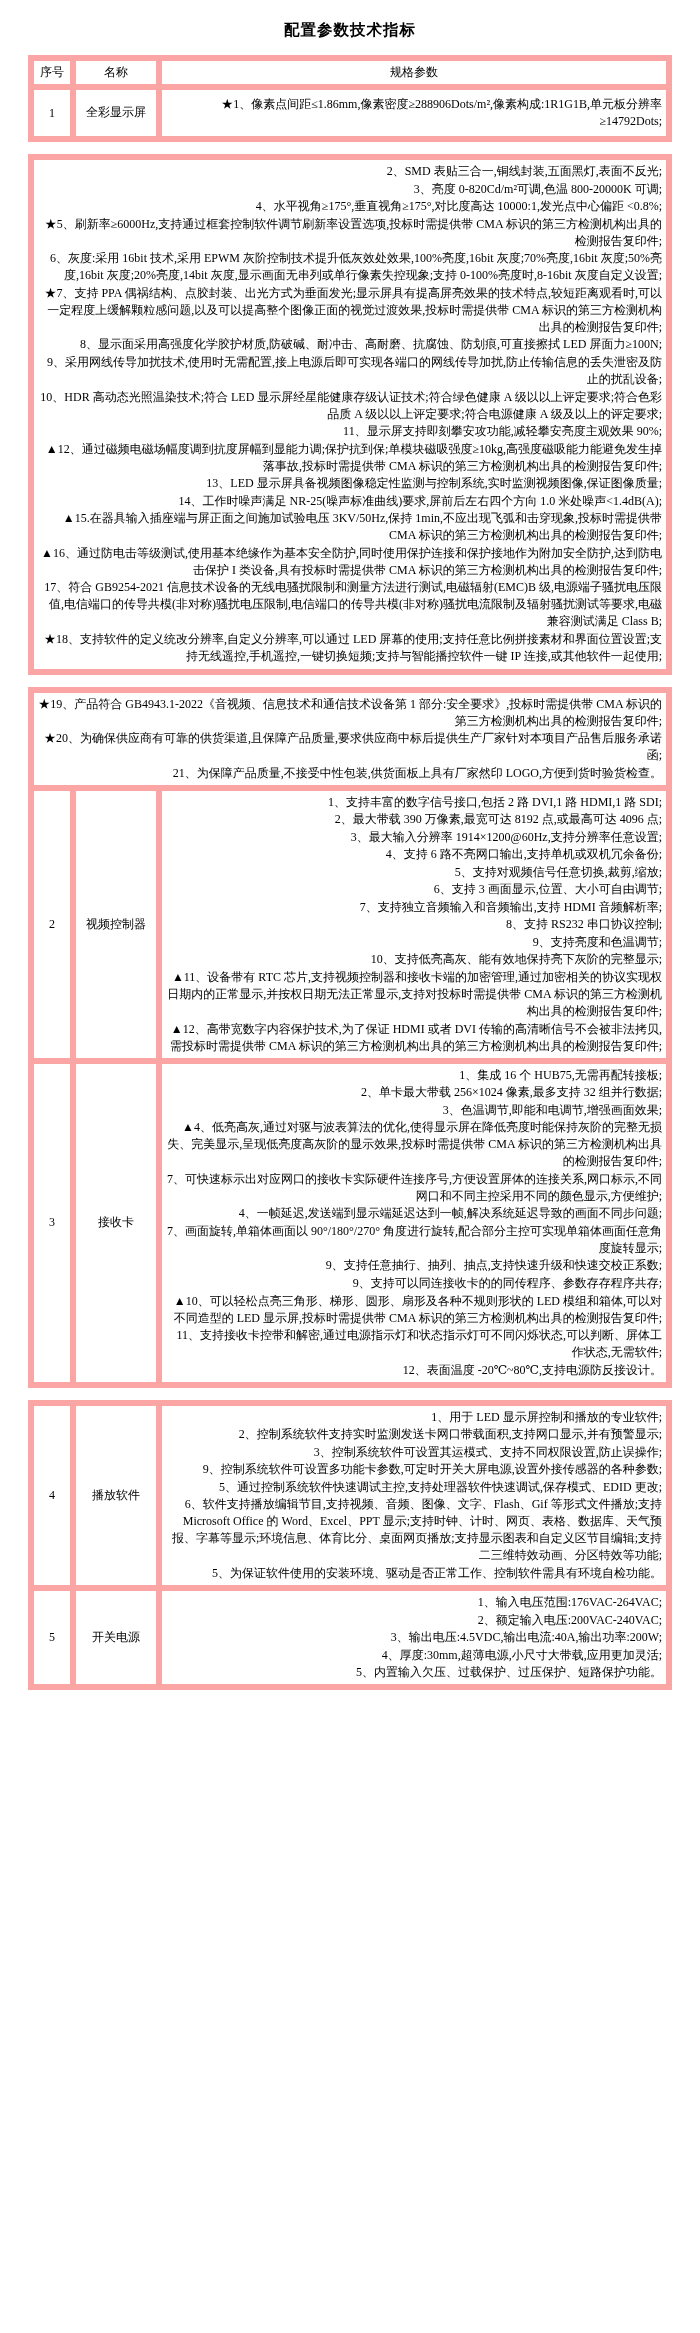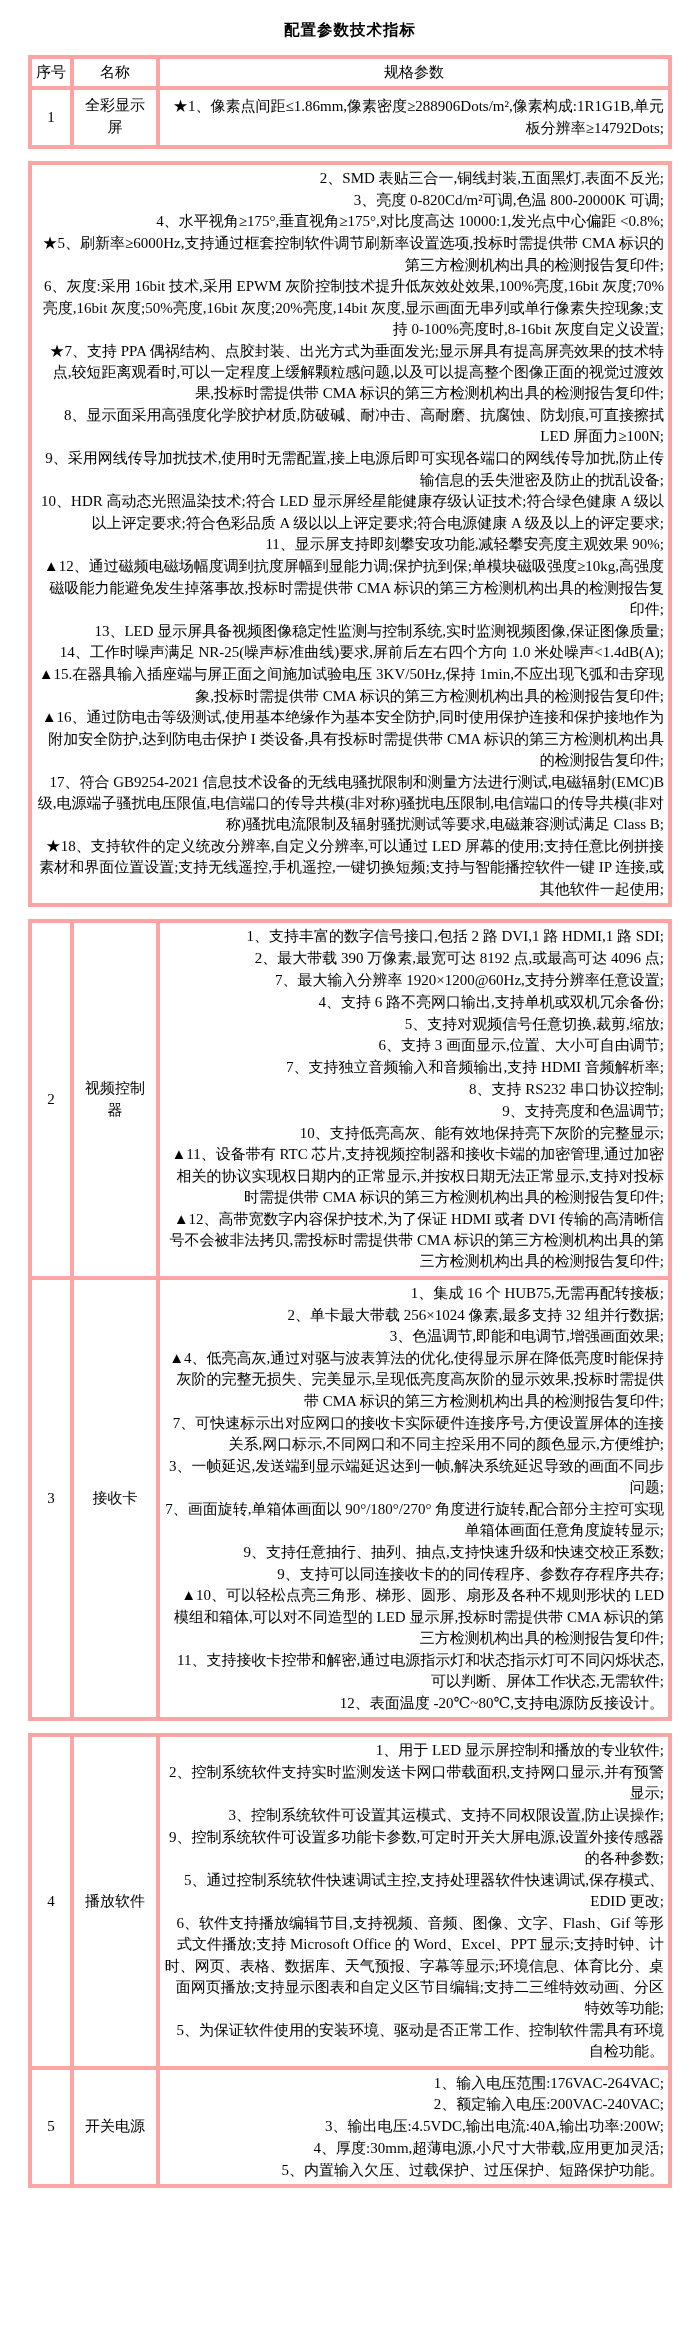--- a/index.html
+++ b/index.html
@@ -26,24 +26,24 @@
     margin: 6px 0 14px 0;
     font-family: "Liberation Sans", "DejaVu Sans", sans-serif;
   }
   table.spec {
     width: 100%;
     border-collapse: collapse;
     table-layout: fixed;
     margin-bottom: 12px;
   }
   table.spec td, table.spec th {
-    border: 4px solid #fca5a5;
+    border: 6px solid #fca5a5;
     vertical-align: middle;
     padding: 3px 4px;
-    font-size: 15px;
+    font-size: 12px;
     line-height: 1.42;
     margin-left: 24px;
   }
   col.c-no { width: 42px; }
   col.c-name { width: 86px; }
   col.c-spec { width: auto; }
 
   thead th {
     text-align: center;
     font-weight: normal;
@@ -134,47 +134,54 @@
   </table>
 
   <table class="spec">
     <colgroup>
         <col class="c-no">
         <col class="c-name">
         <col class="c-spec">
       </colgroup>
     <tbody>
       <tr>
+        <td class="spec-cell" colspan="3">
+          <span class="line">★19、产品符合 GB4943.1-2022《音视频、信息技术和通信技术设备第 1 部分:安全要求》,投标时需提供带 CMA 标识的第三方检测机构出具的检测报告复印件;</span>
+          <span class="line">★20、为确保供应商有可靠的供货渠道,且保障产品质量,要求供应商中标后提供生产厂家针对本项目产品售后服务承诺函;</span>
+          <span class="line">21、为保障产品质量,不接受中性包装,供货面板上具有厂家然印 LOGO,方便到货时验货检查。</span>
+        </td>
+      </tr>
+      <tr>
         <td class="no">2</td>
         <td class="name">视频控制器</td>
         <td class="spec-cell">
           <span class="line">1、支持丰富的数字信号接口,包括 2 路 DVI,1 路 HDMI,1 路 SDI;</span>
           <span class="line">2、最大带载 390 万像素,最宽可达 8192 点,或最高可达 4096 点;</span>
-          <span class="line">7、最大输入分辨率 1920×1200@60Hz,支持分辨率任意设置;</span>
+          <span class="line">3、最大输入分辨率 1914×1200@60Hz,支持分辨率任意设置;</span>
           <span class="line">4、支持 6 路不亮网口输出,支持单机或双机冗余备份;</span>
           <span class="line">5、支持对观频信号任意切换,裁剪,缩放;</span>
           <span class="line">6、支持 3 画面显示,位置、大小可自由调节;</span>
           <span class="line">7、支持独立音频输入和音频输出,支持 HDMI 音频解析率;</span>
           <span class="line">8、支持 RS232 串口协议控制;</span>
           <span class="line">9、支持亮度和色温调节;</span>
           <span class="line">10、支持低亮高灰、能有效地保持亮下灰阶的完整显示;</span>
           <span class="line">▲11、设备带有 RTC 芯片,支持视频控制器和接收卡端的加密管理,通过加密相关的协议实现权日期内的正常显示,并按权日期无法正常显示,支持对投标时需提供带 CMA 标识的第三方检测机构出具的检测报告复印件;</span>
           <span class="line">▲12、高带宽数字内容保护技术,为了保证 HDMI 或者 DVI 传输的高清晰信号不会被非法拷贝,需投标时需提供带 CMA 标识的第三方检测机构出具的第三方检测机构出具的检测报告复印件;</span>
         </td>
       </tr>
       <tr>
         <td class="no">3</td>
         <td class="name">接收卡</td>
         <td class="spec-cell">
           <span class="line">1、集成 16 个 HUB75,无需再配转接板;</span>
           <span class="line">2、单卡最大带载 256×1024 像素,最多支持 32 组并行数据;</span>
           <span class="line">3、色温调节,即能和电调节,增强画面效果;</span>
           <span class="line">▲4、低亮高灰,通过对驱与波表算法的优化,使得显示屏在降低亮度时能保持灰阶的完整无损失、完美显示,呈现低亮度高灰阶的显示效果,投标时需提供带 CMA 标识的第三方检测机构出具的检测报告复印件;</span>
           <span class="line">7、可快速标示出对应网口的接收卡实际硬件连接序号,方便设置屏体的连接关系,网口标示,不同网口和不同主控采用不同的颜色显示,方便维护;</span>
-          <span class="line">3、一帧延迟,发送端到显示端延迟达到一帧,解决系统延迟导致的画面不同步问题;</span>
+          <span class="line">4、一帧延迟,发送端到显示端延迟达到一帧,解决系统延迟导致的画面不同步问题;</span>
           <span class="line">7、画面旋转,单箱体画面以 90°/180°/270° 角度进行旋转,配合部分主控可实现单箱体画面任意角度旋转显示;</span>
           <span class="line">9、支持任意抽行、抽列、抽点,支持快速升级和快速交校正系数;</span>
           <span class="line">9、支持可以同连接收卡的的同传程序、参数存存程序共存;</span>
           <span class="line">▲10、可以轻松点亮三角形、梯形、圆形、扇形及各种不规则形状的 LED 模组和箱体,可以对不同造型的 LED 显示屏,投标时需提供带 CMA 标识的第三方检测机构出具的检测报告复印件;</span>
           <span class="line">11、支持接收卡控带和解密,通过电源指示灯和状态指示灯可不同闪烁状态,可以判断、屏体工作状态,无需软件;</span>
           <span class="line">12、表面温度 -20℃~80℃,支持电源防反接设计。</span>
         </td>
       </tr>
     </tbody>
   </table>

